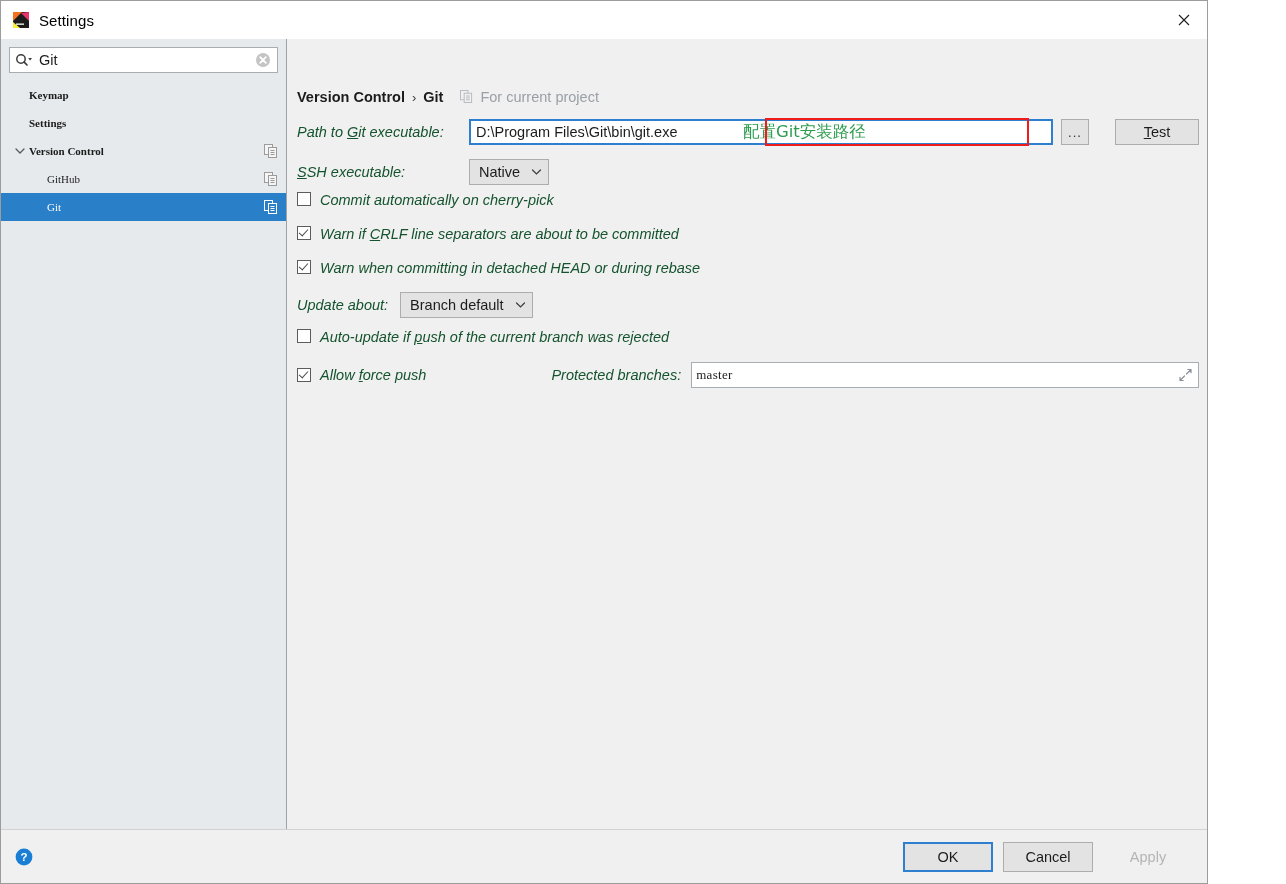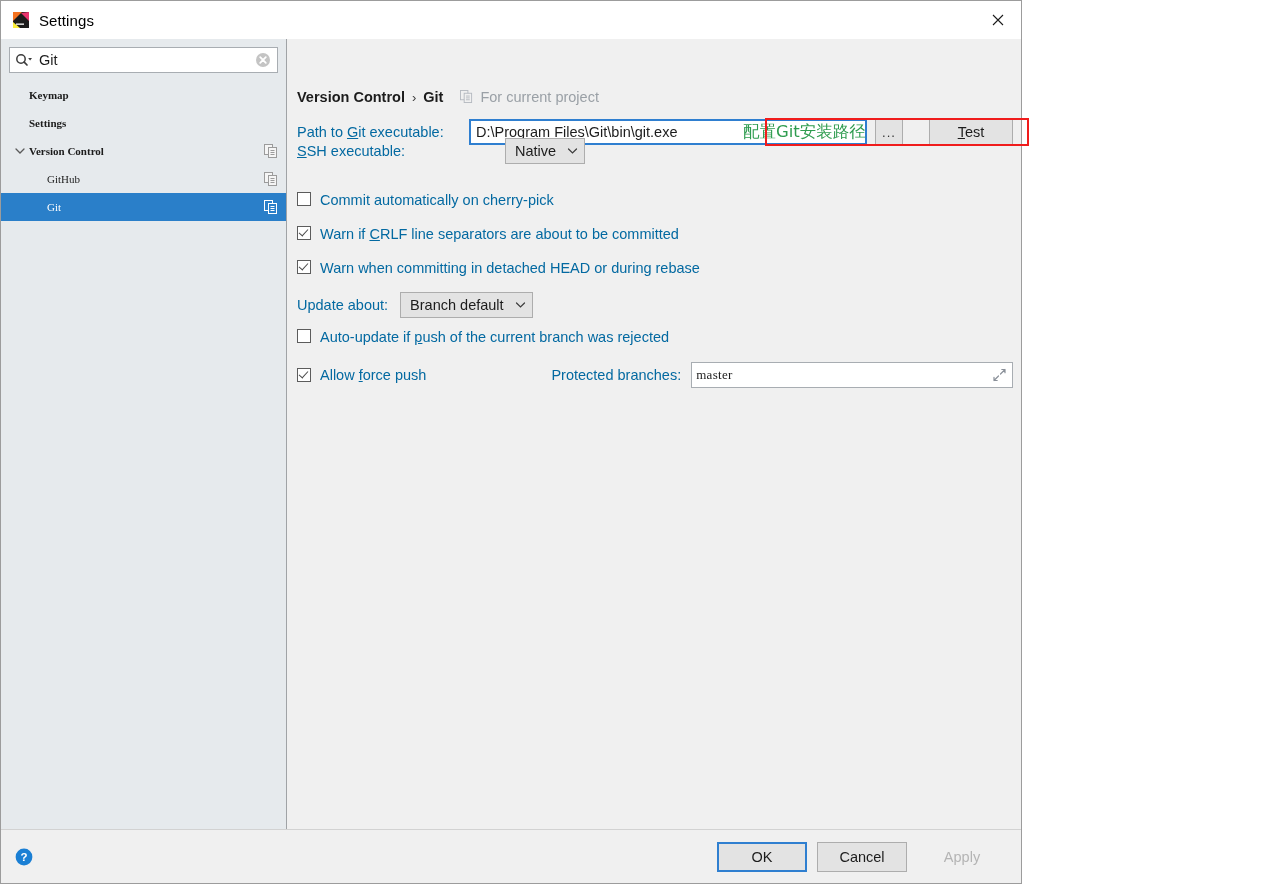--- a/index.html
+++ b/index.html
@@ -15,21 +15,21 @@
     color: #1c1c1c;
     overflow: hidden;
     position: relative;
     -webkit-font-smoothing: antialiased;
   }
 
   
   .window {
     position: absolute;
     left: 0; top: 0;
-    width: 1022px;
+    width: 1208px;
     height: 884px;
     box-sizing: border-box;
     border: 1px solid #9c9c9c;
     background: #f0f0f0;
     display: flex;
     flex-direction: column;
   }
 
   
   .titlebar {
@@ -195,22 +195,23 @@
 
   
   .row {
     position: absolute;
     display: flex;
     align-items: center;
     left: 10px;
   }
   .field-label {
     font-size: 14.5px;
-    color: #0369a1;
+    color: #14532d;
     white-space: nowrap;
+    font-style: italic;
   }
   .u { text-decoration: underline; }
 
   
   #row-path { top: 80px; height: 26px; left: 10px; right: 8px; }
   .path-label { width: 172px; flex: none; }
   .path-input {
     flex: 1 1 auto;
     height: 26px;
     background: #ffffff;
@@ -264,21 +265,21 @@
     flex: none;
   }
   .btn-test {
     width: 84px; height: 26px;
     margin-left: 26px;
     flex: none;
   }
   .dots { letter-spacing: 1px; font-size: 13px; color:#333; }
 
   
-  #row-ssh { top: 99px; height: 26px; gap: 36px; }
+  #row-ssh { top: 120px; height: 26px; }
   .ssh-label { width: 172px; flex: none; }
   .combo {
     background: #e3e3e3;
     border: 1px solid #adadad;
     box-sizing: border-box;
     height: 26px;
     display: flex;
     align-items: center;
     padding: 0 6px 0 9px;
     font-size: 14.5px;

